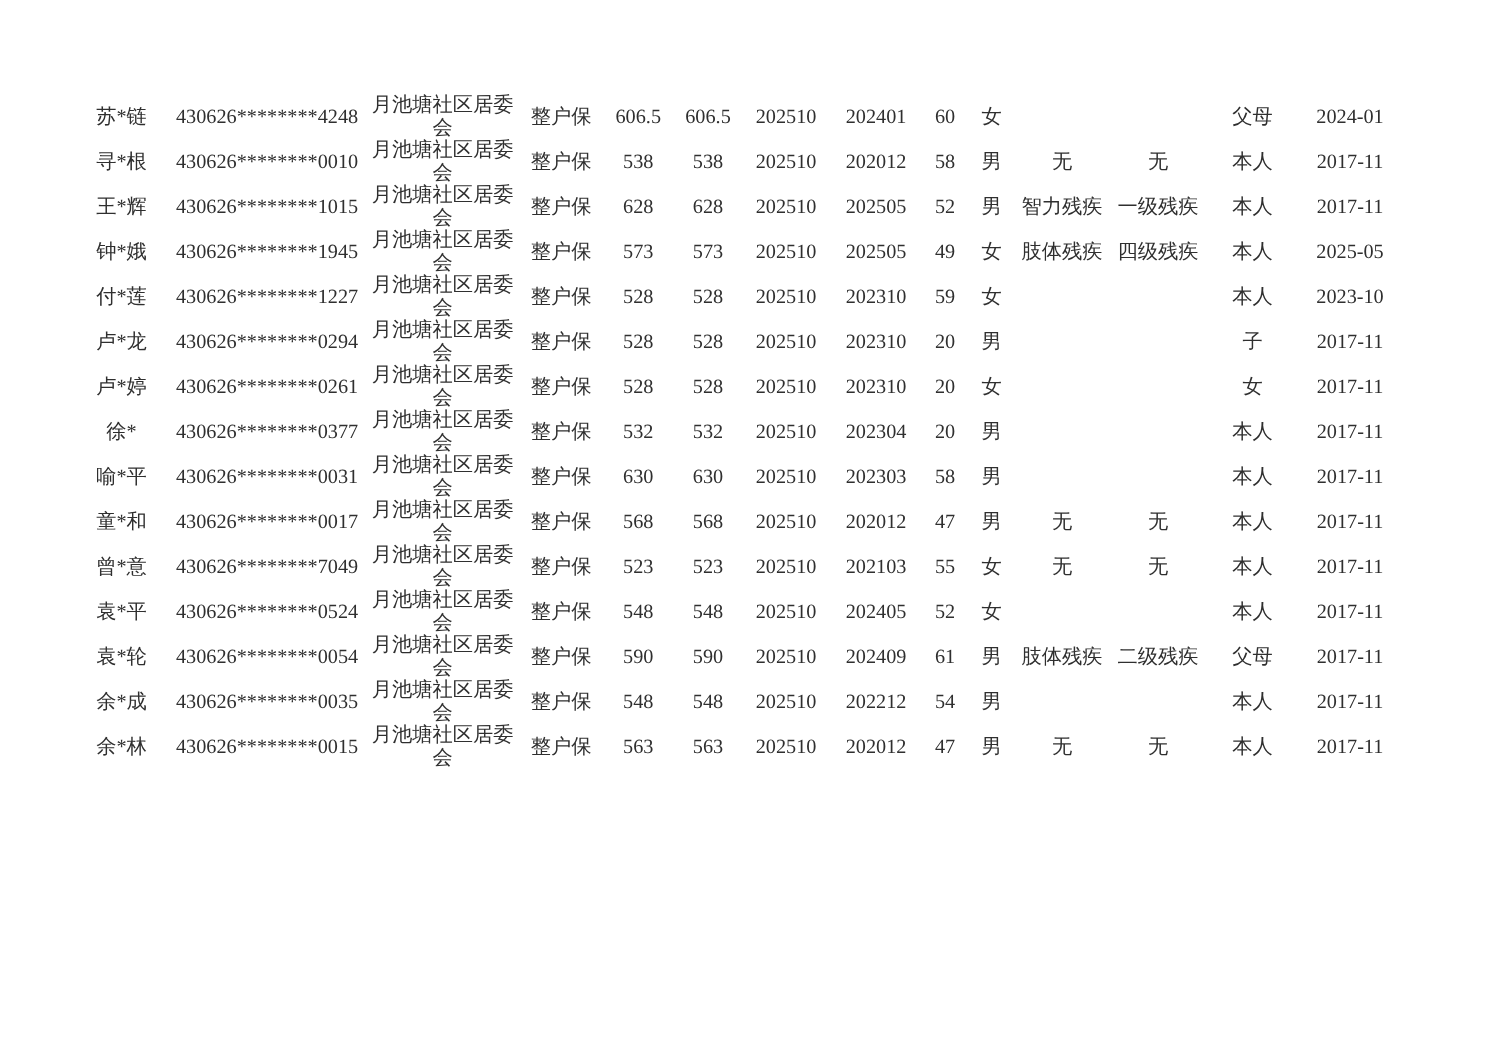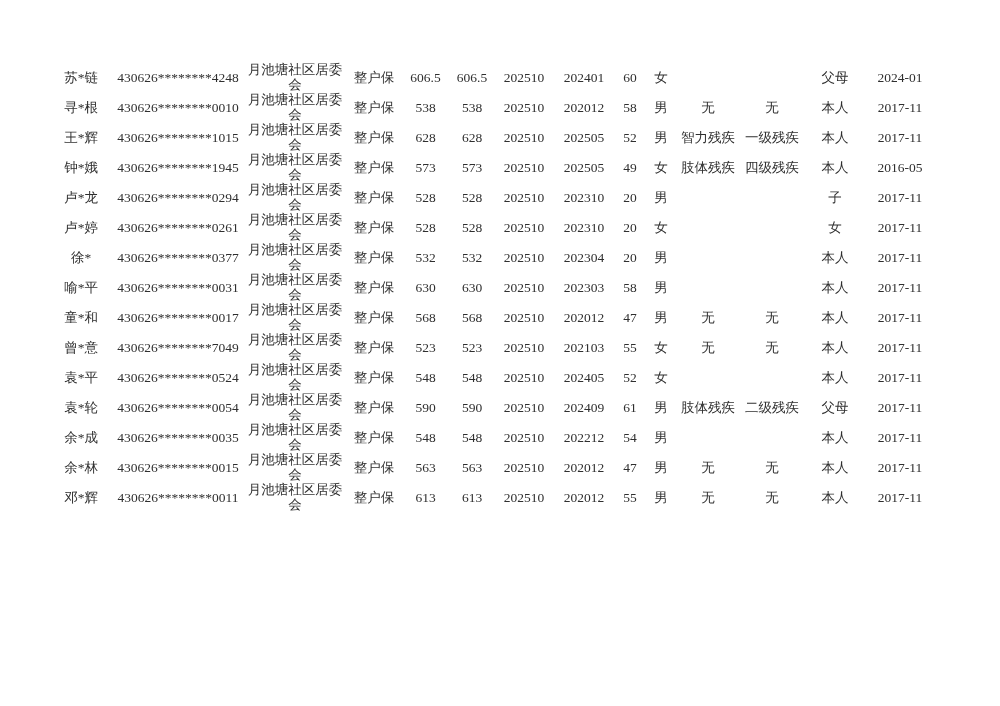--- a/index.html
+++ b/index.html
@@ -120,21 +120,37 @@
           <td>整户保</td>
           <td>573</td>
           <td>573</td>
           <td>202510</td>
           <td>202505</td>
           <td>49</td>
           <td>女</td>
           <td>肢体残疾</td>
           <td>四级残疾</td>
           <td>本人</td>
-          <td>2016-05</td>
+          <td>2025-05</td>
+        </tr>
+        <tr>
+          <td>付*莲</td>
+          <td>430626********1227</td>
+          <td>月池塘社区居委会</td>
+          <td>整户保</td>
+          <td>528</td>
+          <td>528</td>
+          <td>202510</td>
+          <td>202310</td>
+          <td>59</td>
+          <td>女</td>
+          <td></td>
+          <td></td>
+          <td>本人</td>
+          <td>2023-10</td>
         </tr>
         <tr>
           <td>卢*龙</td>
           <td>430626********0294</td>
           <td>月池塘社区居委会</td>
           <td>整户保</td>
           <td>528</td>
           <td>528</td>
           <td>202510</td>
           <td>202310</td>
@@ -276,36 +292,20 @@
         <tr>
           <td>余*林</td>
           <td>430626********0015</td>
           <td>月池塘社区居委会</td>
           <td>整户保</td>
           <td>563</td>
           <td>563</td>
           <td>202510</td>
           <td>202012</td>
           <td>47</td>
-          <td>男</td>
-          <td>无</td>
-          <td>无</td>
-          <td>本人</td>
-          <td>2017-11</td>
-        </tr>
-        <tr>
-          <td>邓*辉</td>
-          <td>430626********0011</td>
-          <td>月池塘社区居委会</td>
-          <td>整户保</td>
-          <td>613</td>
-          <td>613</td>
-          <td>202510</td>
-          <td>202012</td>
-          <td>55</td>
           <td>男</td>
           <td>无</td>
           <td>无</td>
           <td>本人</td>
           <td>2017-11</td>
         </tr>
       </tbody>
   </table>
 </div>
 

